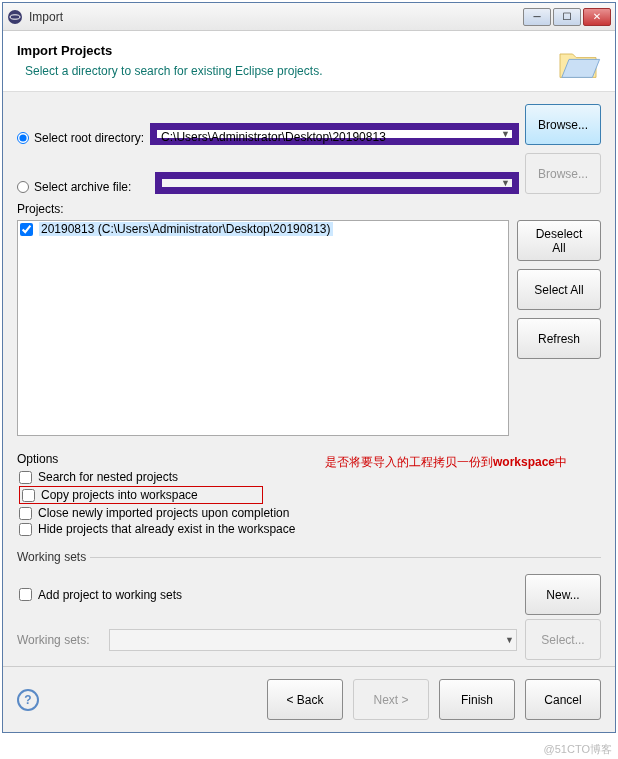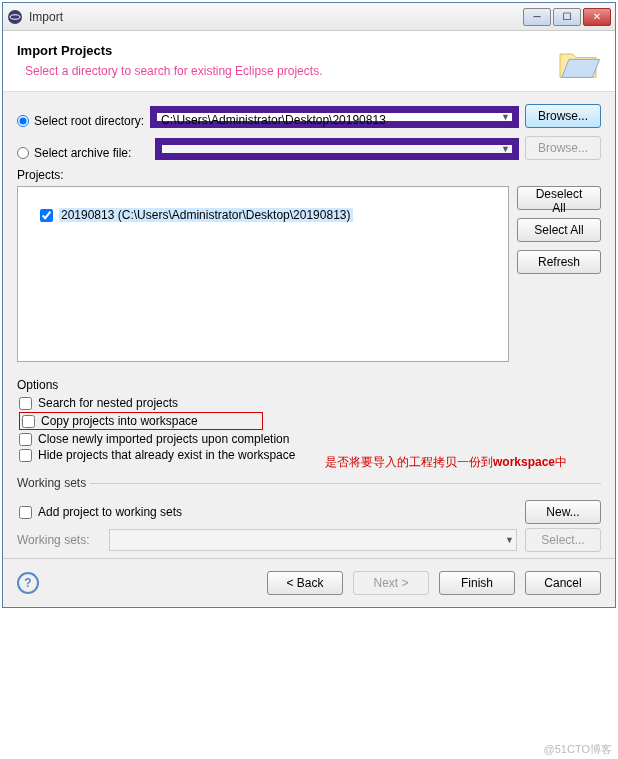--- a/index.html
+++ b/index.html
@@ -9,35 +9,35 @@
 .titlebar-icon { width: 16px; height: 16px; margin-right: 6px; }
 .titlebar-text { flex: 1; color: #333; }
 .winbtns { display: flex; gap: 2px; }
 .winbtn { width: 28px; height: 18px; border: 1px solid #888; border-radius: 2px; display: flex; align-items: center; justify-content: center; font-size: 10px; }
 .winbtn.min { background: linear-gradient(#e8eef7,#c6d5ea); }
 .winbtn.max { background: linear-gradient(#e8eef7,#c6d5ea); }
 .winbtn.close { background: linear-gradient(#e89090,#c83838); color: #fff; border-color: #a03030; }
 .header { background: #fff; padding: 10px 14px; display: flex; border-bottom: 1px solid #ddd; }
 .header-left { flex: 1; }
 .header h2 { font-size: 13px; font-weight: bold; margin: 2px 0 6px; }
-.header p { margin: 0 0 0 8px; color: #ec4899; }
+.header p { margin: 0 0 0 8px; color: #0f766e; }
 .folder-icon { width: 46px; height: 36px; margin-top: 4px; }
 .body { padding: 12px 14px 6px; }
 .row { display: flex; align-items: flex-end; margin-bottom: 8px; gap: 6px; }
 .row label { display: flex; align-items: center; gap: 5px; }
 .radio { width: 12px; height: 12px; }
 .path-input { flex: 1; height: 22px; border: 7px solid #4c1d95; background: #fff; padding: 0 20px 0 4px; position: relative; }
 .path-input.disabled { background: #f4f4f4; color: #999; }
 .combo-arrow { position: absolute; right: 2px; top: 50%; transform: translateY(-50%); font-size: 9px; color: #555; }
-.btn { height: 24px; min-width: 76px; border: 1px solid #8a8a8a; border-radius: 3px; background: linear-gradient(#fdfdfd,#e6e6e6); padding: 0 10px; cursor: pointer; }
+.btn { height: 41px; min-width: 76px; border: 1px solid #8a8a8a; border-radius: 3px; background: linear-gradient(#fdfdfd,#e6e6e6); padding: 0 10px; cursor: pointer; }
 .btn.primary { border: 1px solid #3c7fb1; background: linear-gradient(#eaf6fd,#bee6fd); }
 .btn.disabled { color: #999; border-color: #ccc; background: #f0f0f0; }
 .projects-label { margin: 4px 0; }
 .projects-area { display: flex; gap: 8px; }
-.projects-list { flex: 1; height: 176px; border: 1px solid #aaa; background: #fff; padding: 20px; }
+.projects-list { flex: 1; height: 216px; border: 1px solid #aaa; background: #fff; padding: 0; }
 .project-item { display: flex; align-items: center; gap: 6px; padding: 1px 2px; }
 .project-item span.sel { background: #cde8ff; padding: 0 2px; }
 .side-btns { display: flex; flex-direction: column; gap: 8px; width: 84px; }
 .section-label { margin: 16px 0 4px; }
 .checkrow { display: flex; align-items: center; gap: 6px; margin: 2px 0 2px 2px; }
 .checkrow.boxed { border: 1px solid #d00000; padding: 1px 2px; width: 244px; }
 .annotation { color: #d00000; position: absolute; left: 284px; top: 454px; font-size: 12px; margin-left: 41px; }
 .annotation b { color: #d00000; font-weight: bold; }
 fieldset { border: none; border-top: 1px solid #ccc; padding: 8px 0 0; margin: 14px 0 0; }
 fieldset legend { padding: 0 4px 0 0; color: #333; }

